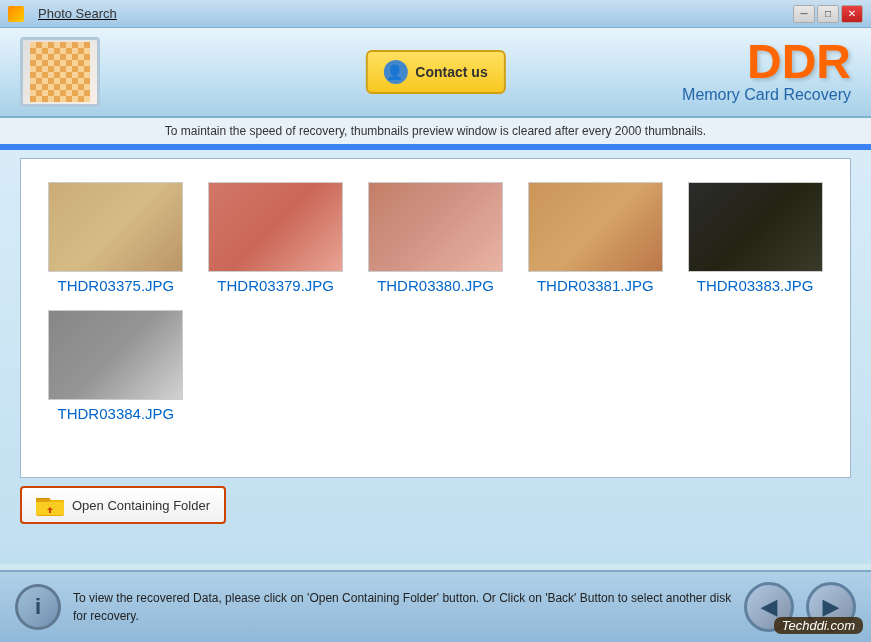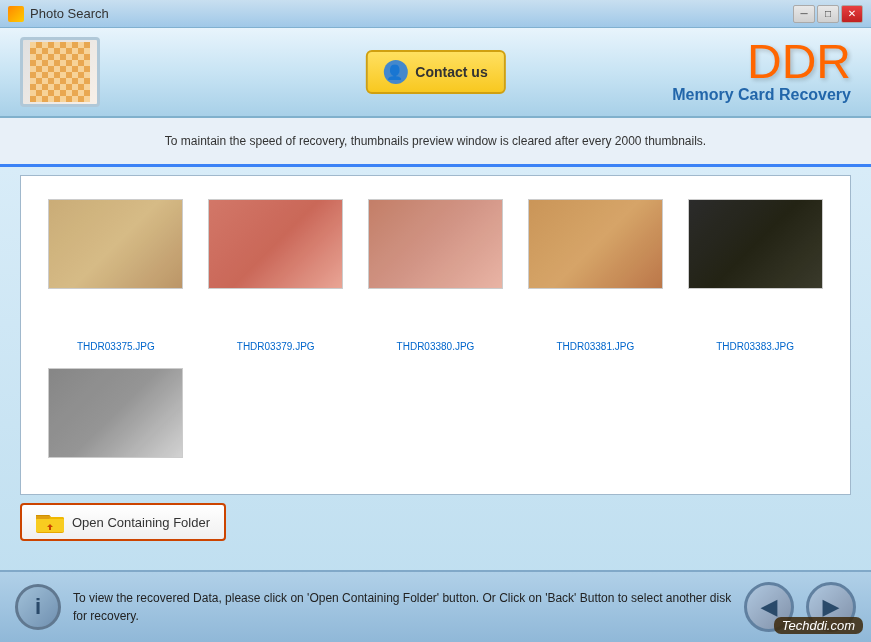--- a/index.html
+++ b/index.html
@@ -17,21 +17,22 @@
       background: linear-gradient(to bottom, #c8dff0, #a0c8e8);
       height: 28px;
       display: flex;
       align-items: center;
       justify-content: space-between;
       padding: 0 8px;
       border-bottom: 1px solid #80b0d0;
     }
     .title-bar-left {
       display: flex;
-      gap: 6px;
+      gap: 14px;
+      text-decoration: underline;
     }
     .title-bar-icon {
       width: 16px;
       height: 16px;
       background: linear-gradient(135deg, #ff8800, #ffcc00);
       border-radius: 2px;
     }
     .title-bar-title {
       font-size: 13px;
       color: #333;
@@ -117,39 +118,39 @@
       font-size: 14px;
     }
     .ddr-brand {
       position: absolute;
       right: 20px;
       top: 10px;
       text-align: right;
     }
     .ddr-title {
       font-size: 48px;
-      font-weight: normal;
+      font-weight: bold;
       color: #ff6600;
       line-height: 1;
       text-shadow: 2px 2px 4px rgba(0,0,0,0.2);
     }
     .ddr-subtitle {
       font-size: 16px;
       color: #2266aa;
-      font-weight: bold;
+      font-weight: normal;
     }
 
     
     .info-bar {
       background: #e8f0f8;
-      padding: 16px 20px;
+      padding: 6px 20px;
       font-size: 12px;
       color: #333;
       text-align: center;
-      border-bottom: 3px solid #3b82f6;
+      border-bottom: 6px solid #3b82f6;
     }
 
     
     .main-content {
       padding: 8px 20px;
       background: linear-gradient(to bottom, #d8ecf8, #c0dff0);
       height: calc(642px - 28px - 90px - 30px - 80px);
     }
 
     
@@ -178,24 +179,23 @@
       height: 90px;
       border: 1px solid #ccc;
       margin-bottom: 5px;
       display: flex;
       align-items: center;
       justify-content: center;
       font-size: 10px;
       color: #888;
     }
     .thumb-label {
-      font-size: 10px;
+      font-size: 15px;
       color: #0066cc;
       text-align: center;
-      margin-top: 47px;
     }
 
     
     .thumbnail-grid-container::-webkit-scrollbar { width: 16px; }
     .thumbnail-grid-container::-webkit-scrollbar-track { background: #f0f0f0; }
     .thumbnail-grid-container::-webkit-scrollbar-thumb { background: #b0b0b0; border: 1px solid #888; }
 
     
     .open-folder-btn {
       margin-top: 8px;

